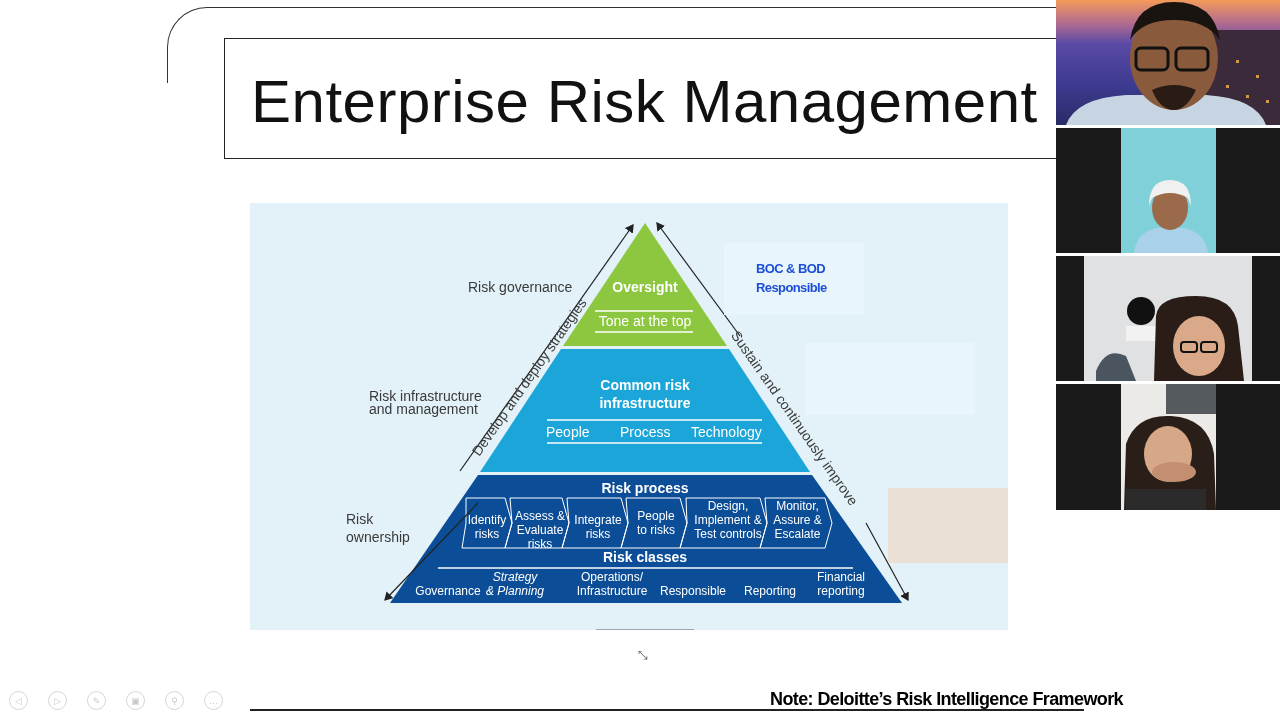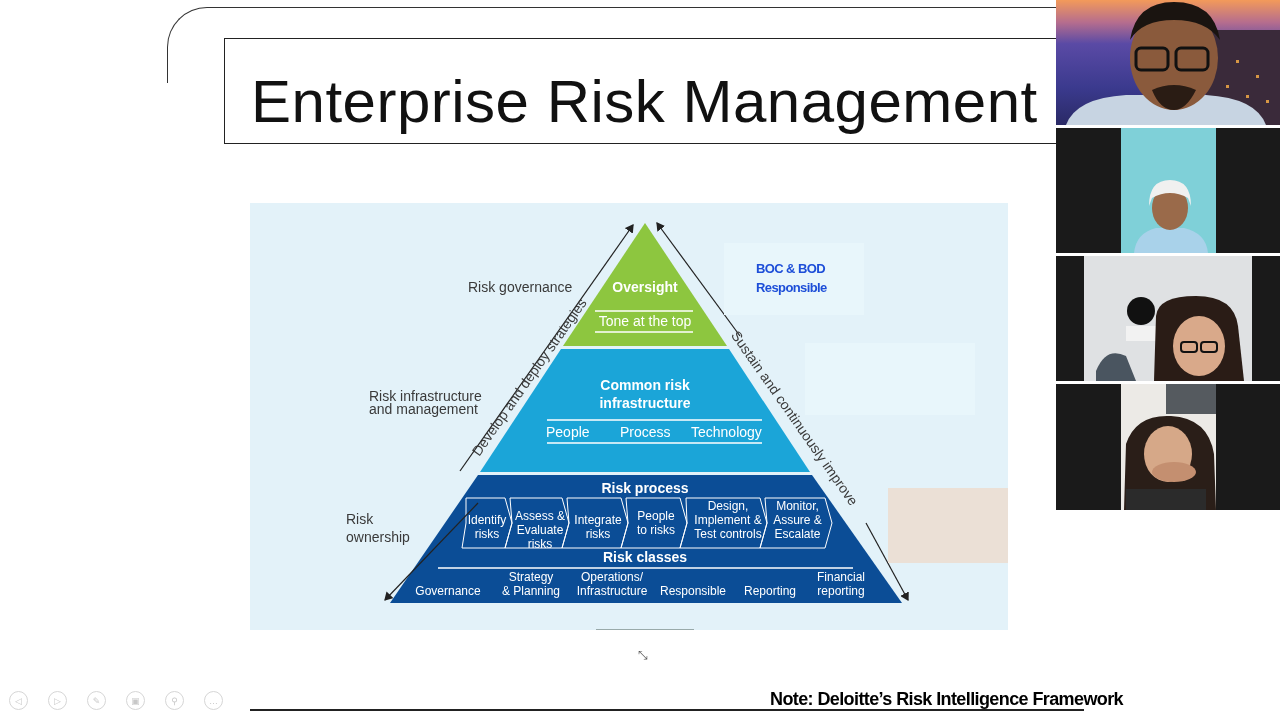--- a/index.html
+++ b/index.html
@@ -6,21 +6,21 @@
   html, body { width: 1280px; height: 720px; overflow: hidden; background: #ffffff; }
   body { position: relative; font-family: "Liberation Sans", sans-serif; color: #111; }
 
   .slide { position: absolute; left: 0; top: 0; width: 1056px; height: 720px; background: #fff; }
   .frame-curve {
     position: absolute; left: 167px; top: 7px; width: 900px; height: 76px;
     border-top: 1.5px solid #333; border-left: 1.5px solid #333;
     border-top-left-radius: 40px; border-right: none; border-bottom: none;
   }
   .title-box {
-    position: absolute; left: 224px; top: 38px; width: 860px; height: 106px;
+    position: absolute; left: 224px; top: 38px; width: 860px; height: 121px;
     border: 1.5px solid #222; background: #fff; overflow: hidden;
   }
   .title-text {
     position: absolute; left: 26px; top: 28px;
     font-family: "Liberation Sans", sans-serif; font-size: 60px; color: #111;
     white-space: nowrap; letter-spacing: 0.5px;
   }
 
   .diagram {
     position: absolute; left: 250px; top: 203px; width: 758px; height: 427px;
@@ -152,21 +152,21 @@
         <div>Assure &amp;</div>
         <div>Escalate</div>
     </div>
 
     <div class="wlbl bold" style="left:330px;top:346px;width:130px;font-size:14px;">Risk classes</div>
 
     <div class="wlbl" style="left:158px;top:368px;width:80px;font-size:12px;">
       <div style="height:14px"></div>
         <div>Governance</div>
     </div>
-    <div class="wlbl" style="left:242px;top:368px;width:78px;font-size:12px;">
+    <div class="wlbl" style="left:226px;top:368px;width:78px;font-size:12px;font-style:italic;">
       <div>Strategy</div>
         <div>&amp; Planning</div>
     </div>
     <div class="wlbl" style="left:320px;top:368px;width:84px;font-size:12px;">
       <div>Operations/</div>
         <div>Infrastructure</div>
     </div>
     <div class="wlbl" style="left:404px;top:368px;width:78px;font-size:12px;">
       <div style="height:14px"></div>
         <div>Responsible</div>

